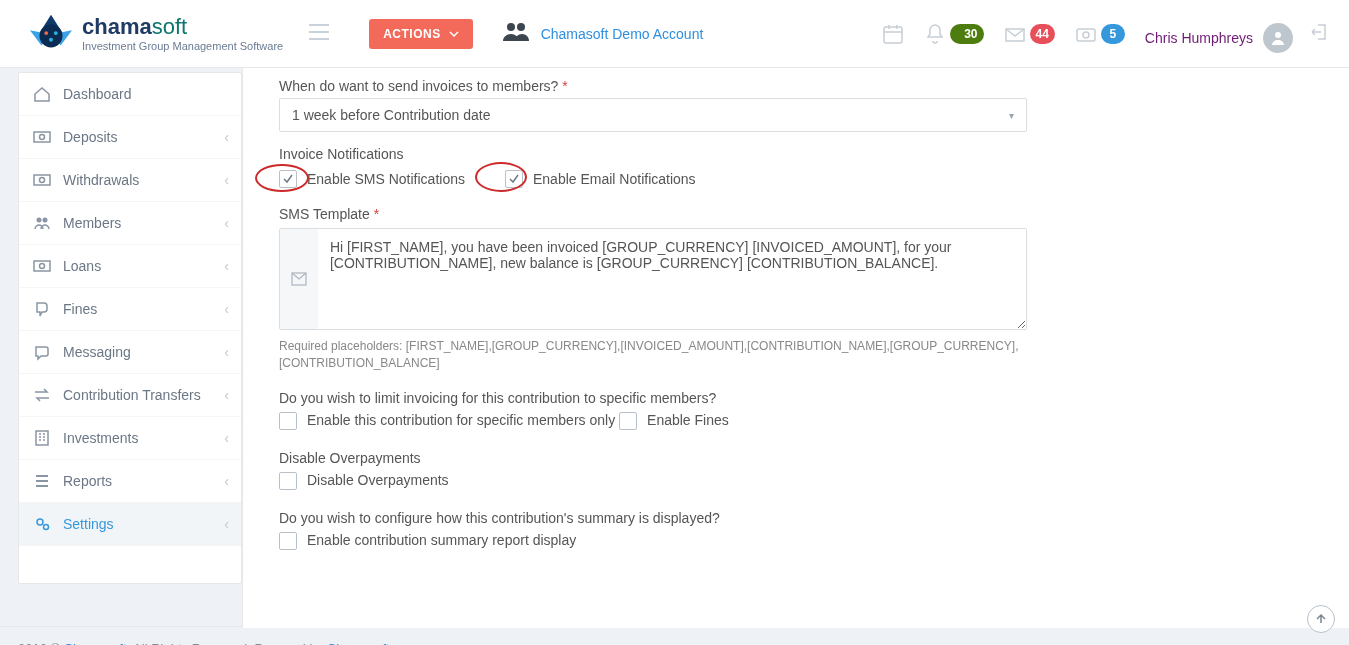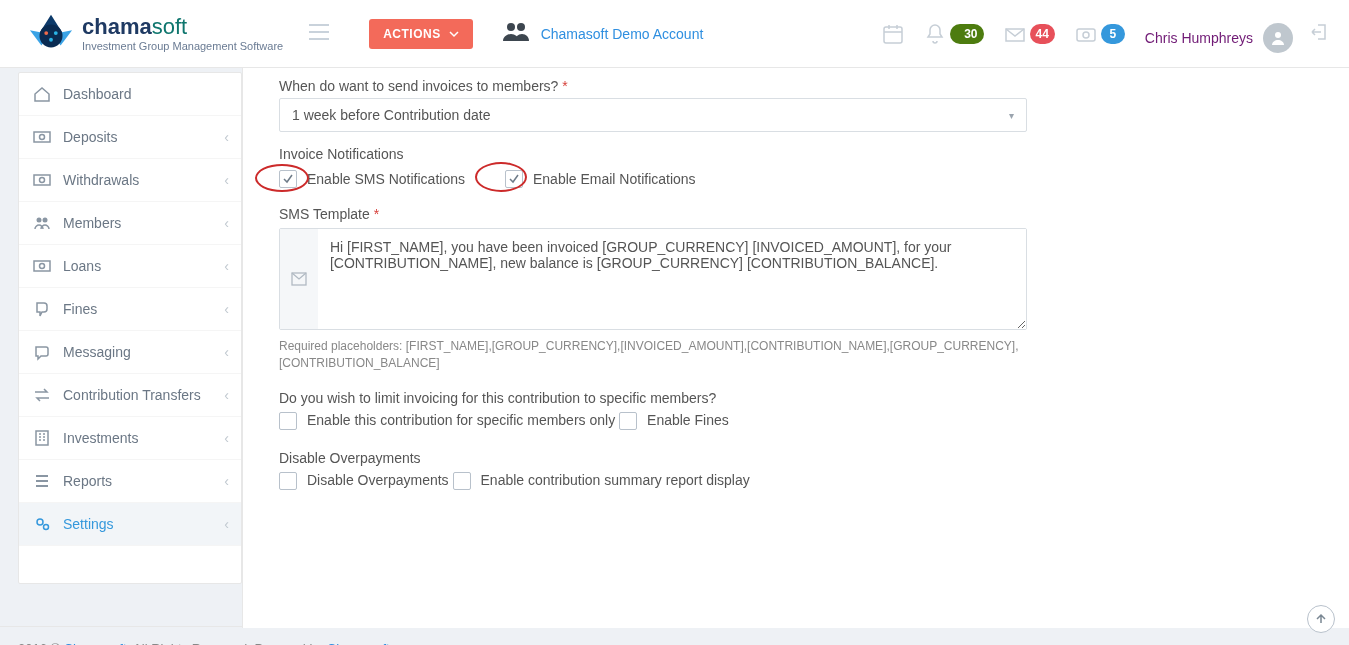--- a/index.html
+++ b/index.html
@@ -327,20 +327,21 @@
       <span class="cb-box"></span>
       <span>Enable Fines</span>
     </label>
 
     <div class="q">Disable Overpayments</div>
     <label class="cb2">
       <span class="cb-box"></span>
       <span>Disable Overpayments</span>
     </label>
 
+    <div class="q">Do you wish to configure how this contribution's summary is displayed?</div>
     <label class="cb2" style="margin-bottom:0;">
       <span class="cb-box"></span>
       <span>Enable contribution summary report display</span>
     </label>
   </div>
 </div>
 
 <div class="footer">
   <span>2016 © </span><a>Chamasoft</a><span>. All Rights Reserved. Powered by </span><a>Chamasoft</a>
 </div>

